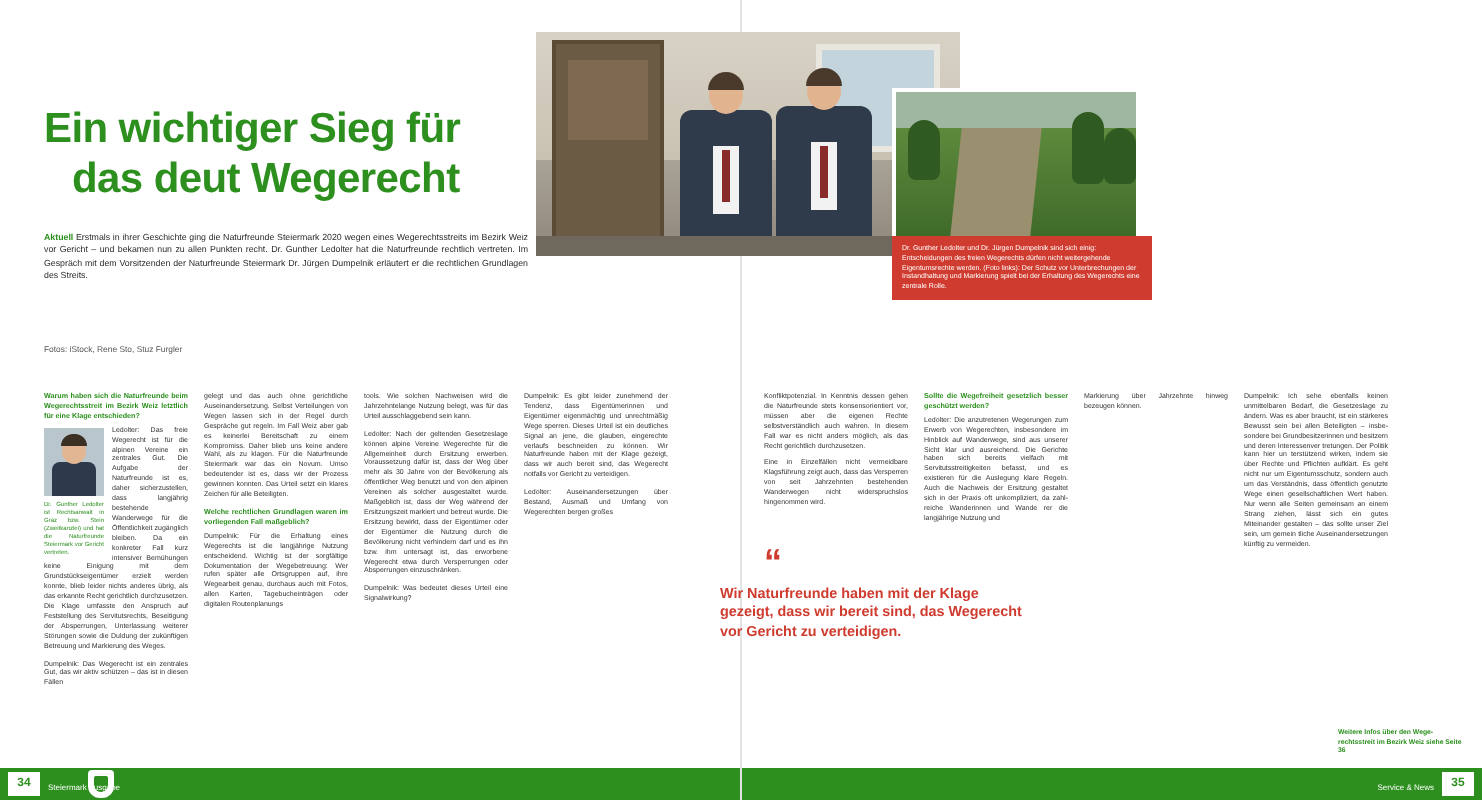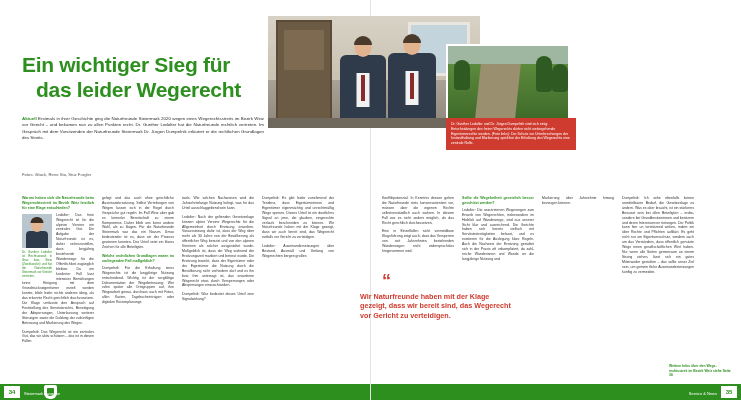--- a/index.html
+++ b/index.html
@@ -81,21 +81,21 @@
 </style>
 </head>
 <body>
 
 <div class="page">
   <div class="spread"></div>
   <div class="gutter"></div>
 
   <div class="headline">
     <span>Ein wichtiger Sieg für</span>
-    <span class="l2">das leider Wegerecht</span>
+    <span class="l2">das deut Wegerecht</span>
   </div>
 
   <div class="intro">
     <b>Aktuell</b><span> Erstmals in ihrer Geschichte ging die Naturfreunde Steiermark 2020 wegen eines Wegerechtsstreits im Bezirk Weiz vor Gericht – und bekamen nun zu allen Punkten recht. Dr. Gunther Ledolter hat die Naturfreunde rechtlich vertreten. Im Gespräch mit dem Vorsitzenden der Naturfreunde Steiermark Dr. Jürgen Dumpelnik erläutert er die rechtlichen Grundlagen des Streits.</span>
   </div>
   <div class="credit">Fotos: iStock, Rene Sto, Stuz Furgler</div>
 
   <div class="photo-main">
     <div class="pm-wall"></div>
     <div class="pm-wall2"></div>

